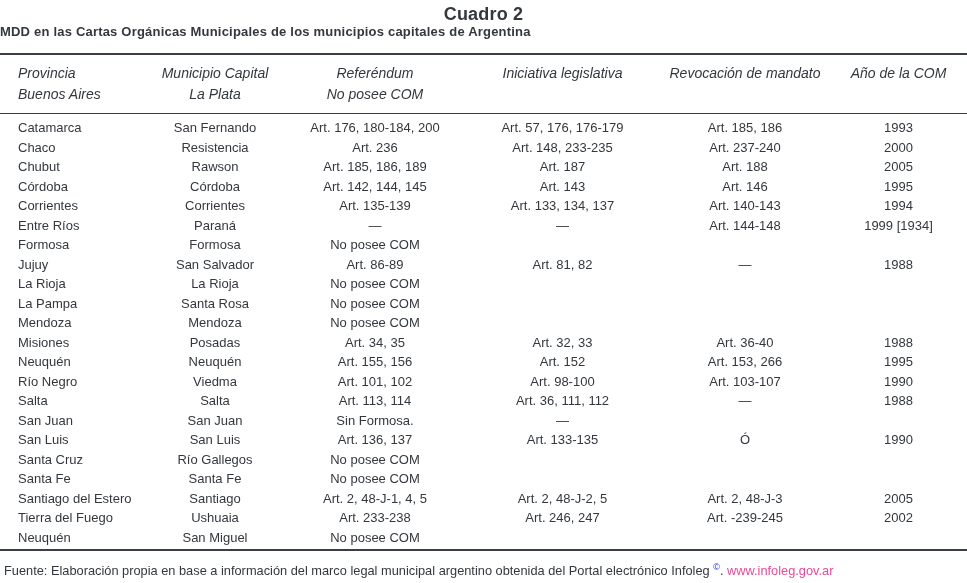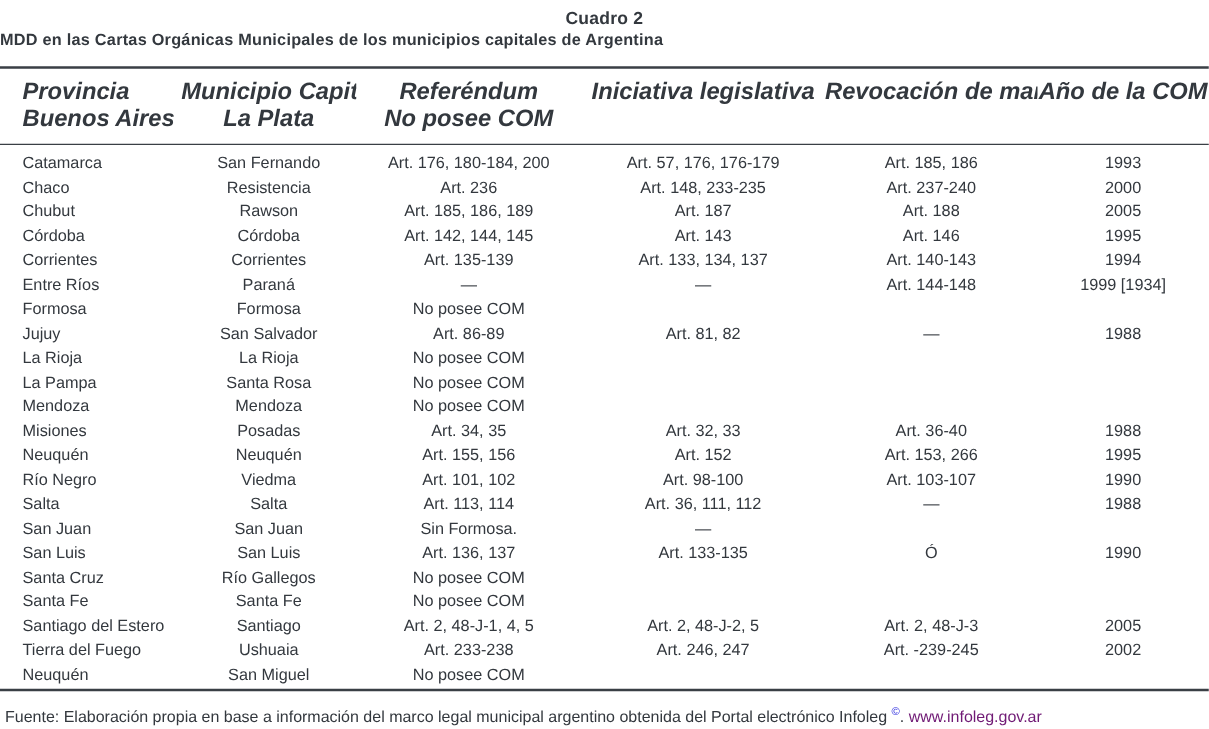--- a/index.html
+++ b/index.html
@@ -9,21 +9,21 @@
     height: 583px;
     font-family: "Liberation Sans", "DejaVu Sans", sans-serif;
     color: #33383e;
     overflow: hidden;
   }
   .page { width: 967px; height: 583px; position: relative; }
   .title {
     padding-top: 6px;
     text-align: center;
     font-weight: bold;
-    font-size: 14px;
+    font-size: 18px;
     line-height: 16px;
     letter-spacing: 0.2px;
   }
   .subtitle {
     font-weight: bold;
     font-size: 13px;
     line-height: 16px;
     margin-top: 2px;
     letter-spacing: 0.2px;
   }
@@ -36,22 +36,22 @@
   .rule-mid { margin-top: 8px; }
   .rule-bottom { margin-top: 2px; }
   table.tbl {
     width: 967px;
     table-layout: fixed;
     border-collapse: collapse;
   }
   .header-tbl { margin-top: 8px; }
   .header-tbl th, .header-tbl td {
     font-style: italic;
-    font-weight: bold;
-    font-size: 19px;
+    font-weight: normal;
+    font-size: 14px;
     height: 21px;
     vertical-align: middle;
     white-space: nowrap;
     overflow: hidden;
   }
   .body-tbl { margin-top: 4px; }
   .body-tbl td {
     font-size: 13px;
     height: 19.5px;
     vertical-align: middle;
@@ -296,16 +296,16 @@
           <td class="c3"></td>
           <td class="c4"></td>
           <td class="c5"></td>
         </tr>
       </tbody>
   </table>
 
   <div class="rule rule-bottom"></div>
 
   <div class="footer">
-    <span>Fuente: Elaboración propia en base a información del marco legal municipal argentino obtenida del Portal electrónico Infoleg </span><sup style="color: rgb(35, 35, 221);">©</sup><span>. </span><a class="link" style="color: #701a75;">www.infoleg.gov.ar</a>
+    <span>Fuente: Elaboración propia en base a información del marco legal municipal argentino obtenida del Portal electrónico Infoleg </span><sup style="color: rgb(35, 35, 221);">©</sup><span>. </span><a class="link" style="color: #ec4899;">www.infoleg.gov.ar</a>
   </div>
 
 </div>
 
 </body></html>

